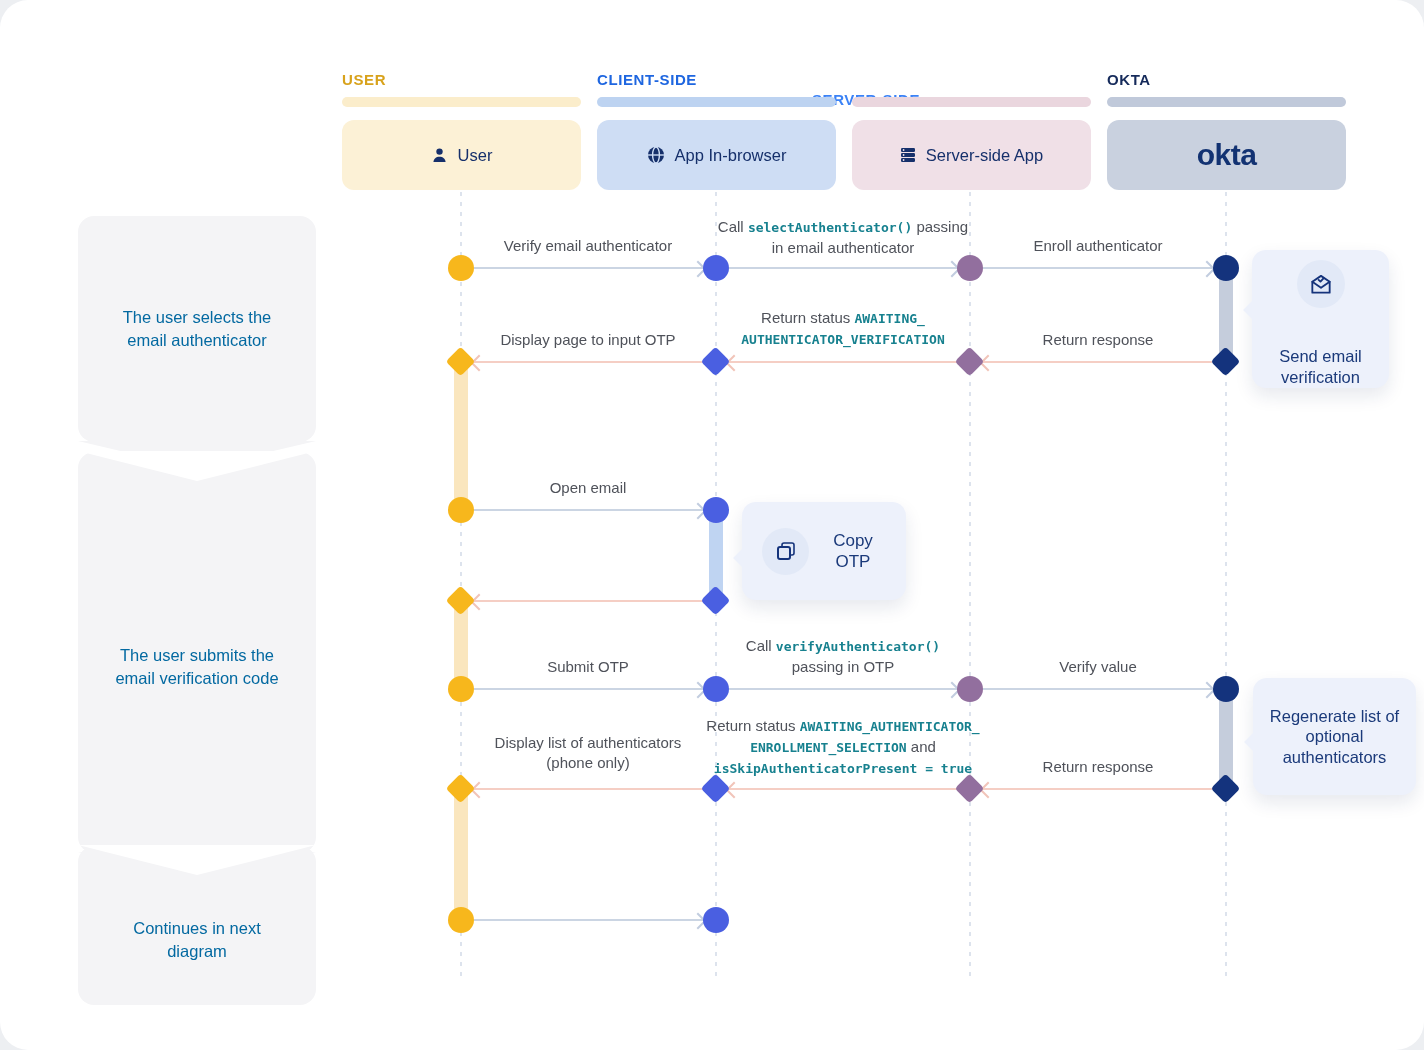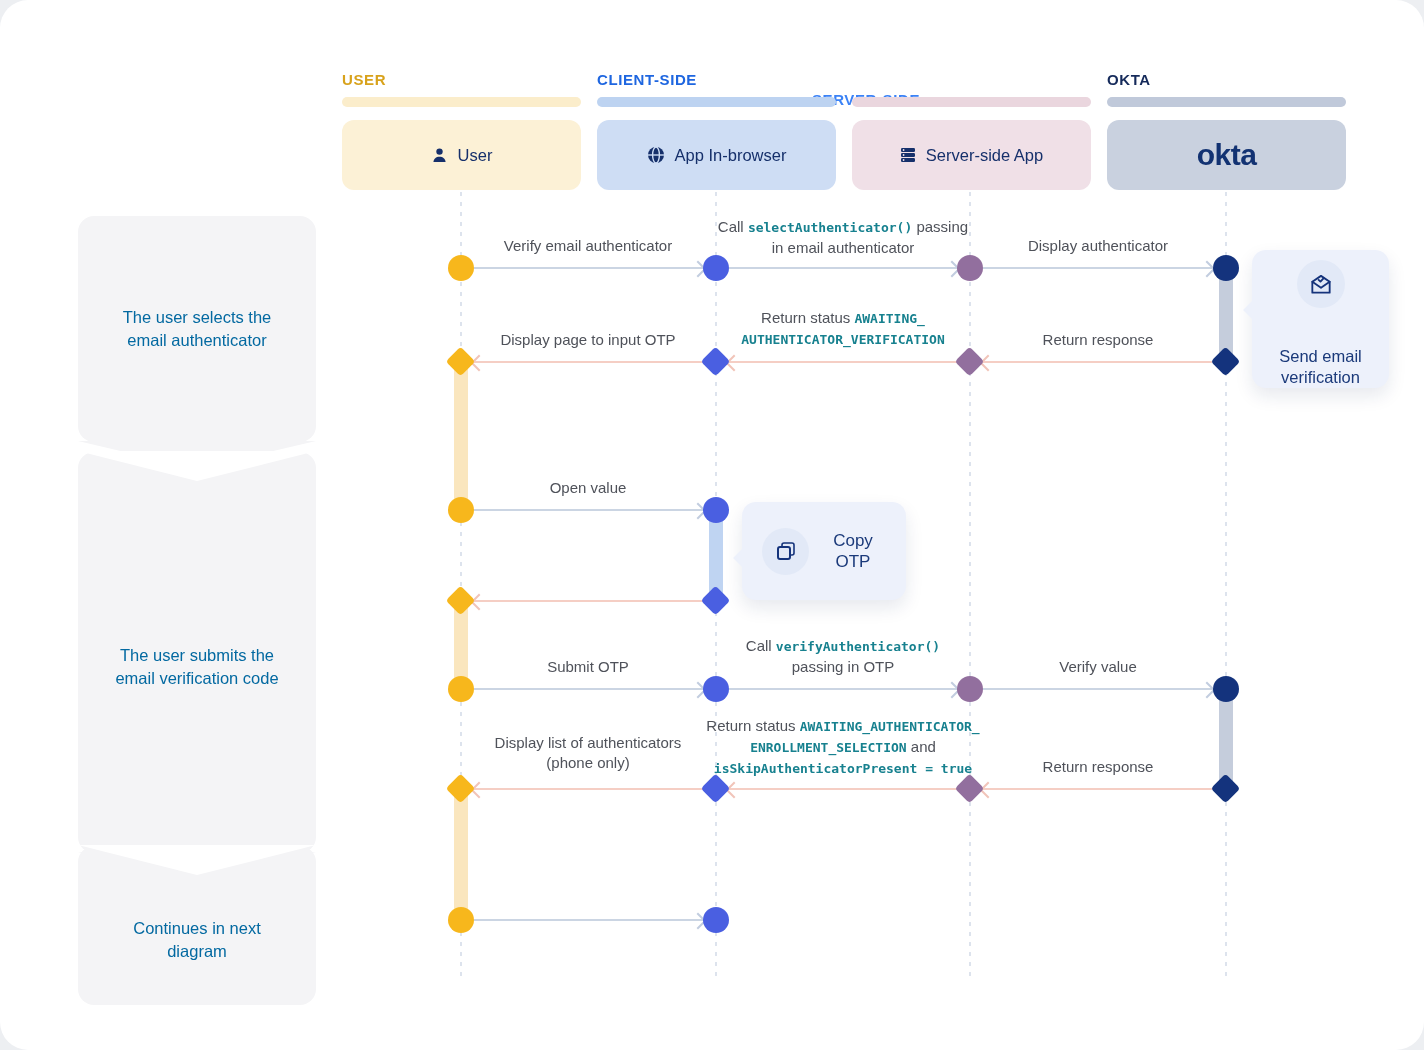--- a/index.html
+++ b/index.html
@@ -155,27 +155,27 @@
   <div class="arrow arrow-gray dir-right" style="left:983px;top:688px;width:229px;"></div>
 
   <div class="arrow arrow-pink dir-left" style="left:983px;top:788px;width:229px;"></div>
   <div class="arrow arrow-pink dir-left" style="left:729px;top:788px;width:228px;"></div>
   <div class="arrow arrow-pink dir-left" style="left:474px;top:788px;width:229px;"></div>
 
   <div class="arrow arrow-gray dir-right" style="left:474px;top:919px;width:229px;"></div>
 
   <div class="msg-label" style="left:588px;top:256px;width:240px;"><span class="s-text">Verify email authenticator</span></div>
   <div class="msg-label" style="left:843px;top:258px;width:256px;"><span class="s-text">Call </span><span class="s-code">selectAuthenticator()</span><span class="s-text"> passing in email authenticator</span></div>
-  <div class="msg-label" style="left:1098px;top:256px;width:220px;"><span class="s-text">Display authenticator</span></div>
+  <div class="msg-label" style="left:1098px;top:256px;width:220px;"><span class="s-text">Enroll authenticator</span></div>
 
   <div class="msg-label" style="left:1098px;top:350px;width:220px;"><span class="s-text">Return response</span></div>
   <div class="msg-label" style="left:843px;top:350px;width:236px;"><span class="s-text">Return status </span><span class="s-code">AWAITING_​AUTHENTICATOR_VERIFICATION</span></div>
   <div class="msg-label" style="left:588px;top:350px;width:240px;"><span class="s-text">Display page to input OTP</span></div>
 
-  <div class="msg-label" style="left:588px;top:498px;width:200px;"><span class="s-text">Open value</span></div>
+  <div class="msg-label" style="left:588px;top:498px;width:200px;"><span class="s-text">Open email</span></div>
 
   <div class="msg-label" style="left:588px;top:677px;width:200px;"><span class="s-text">Submit OTP</span></div>
   <div class="msg-label" style="left:843px;top:677px;width:212px;"><span class="s-text">Call </span><span class="s-code">verifyAuthenticator()</span><span class="s-text"> passing in OTP</span></div>
   <div class="msg-label" style="left:1098px;top:677px;width:200px;"><span class="s-text">Verify value</span></div>
 
   <div class="msg-label" style="left:1098px;top:777px;width:220px;"><span class="s-text">Return response</span></div>
   <div class="msg-label" style="left:843px;top:779px;width:304px;"><span class="s-text">Return status </span><span class="s-code">AWAITING_AUTHENTICATOR_​ENROLLMENT_SELECTION</span><span class="s-text"> and </span><span class="s-code">isSkipAuthenticatorPresent = true</span></div>
   <div class="msg-label" style="left:588px;top:773px;width:232px;"><span class="s-text">Display list of authenticators (phone only)</span></div>
 
   <div class="node circle n-user" style="left:448px;top:255px;"></div>
@@ -223,14 +223,18 @@
     <span class="tail" style="top:49px;"></span>
     <span class="icon-circle" style="width:47px;height:47px;flex:none;">
       <svg width="24" height="24" viewBox="0 0 24 24" fill="none" stroke="#15337B" stroke-linejoin="round">
         <rect x="8" y="4" width="12" height="12" rx="2" stroke-width="1.6"></rect>
         <rect x="4" y="8" width="12" height="12" rx="2" stroke-width="2" fill="#E2E9F7"></rect>
       </svg>
     </span>
     <span class="card-label" style="width:52px;font-size:17px;">Copy OTP</span>
   </div>
 
+  <div class="card card-center" style="left:1253px;top:678px;width:163px;height:117px;">
+    <span class="tail" style="top:57px;"></span>
+    <span class="card-label" style="width:132px;line-height:20.5px;">Regenerate list of optional authenticators</span>
+  </div>
 
 </div>
 
 </body></html>

